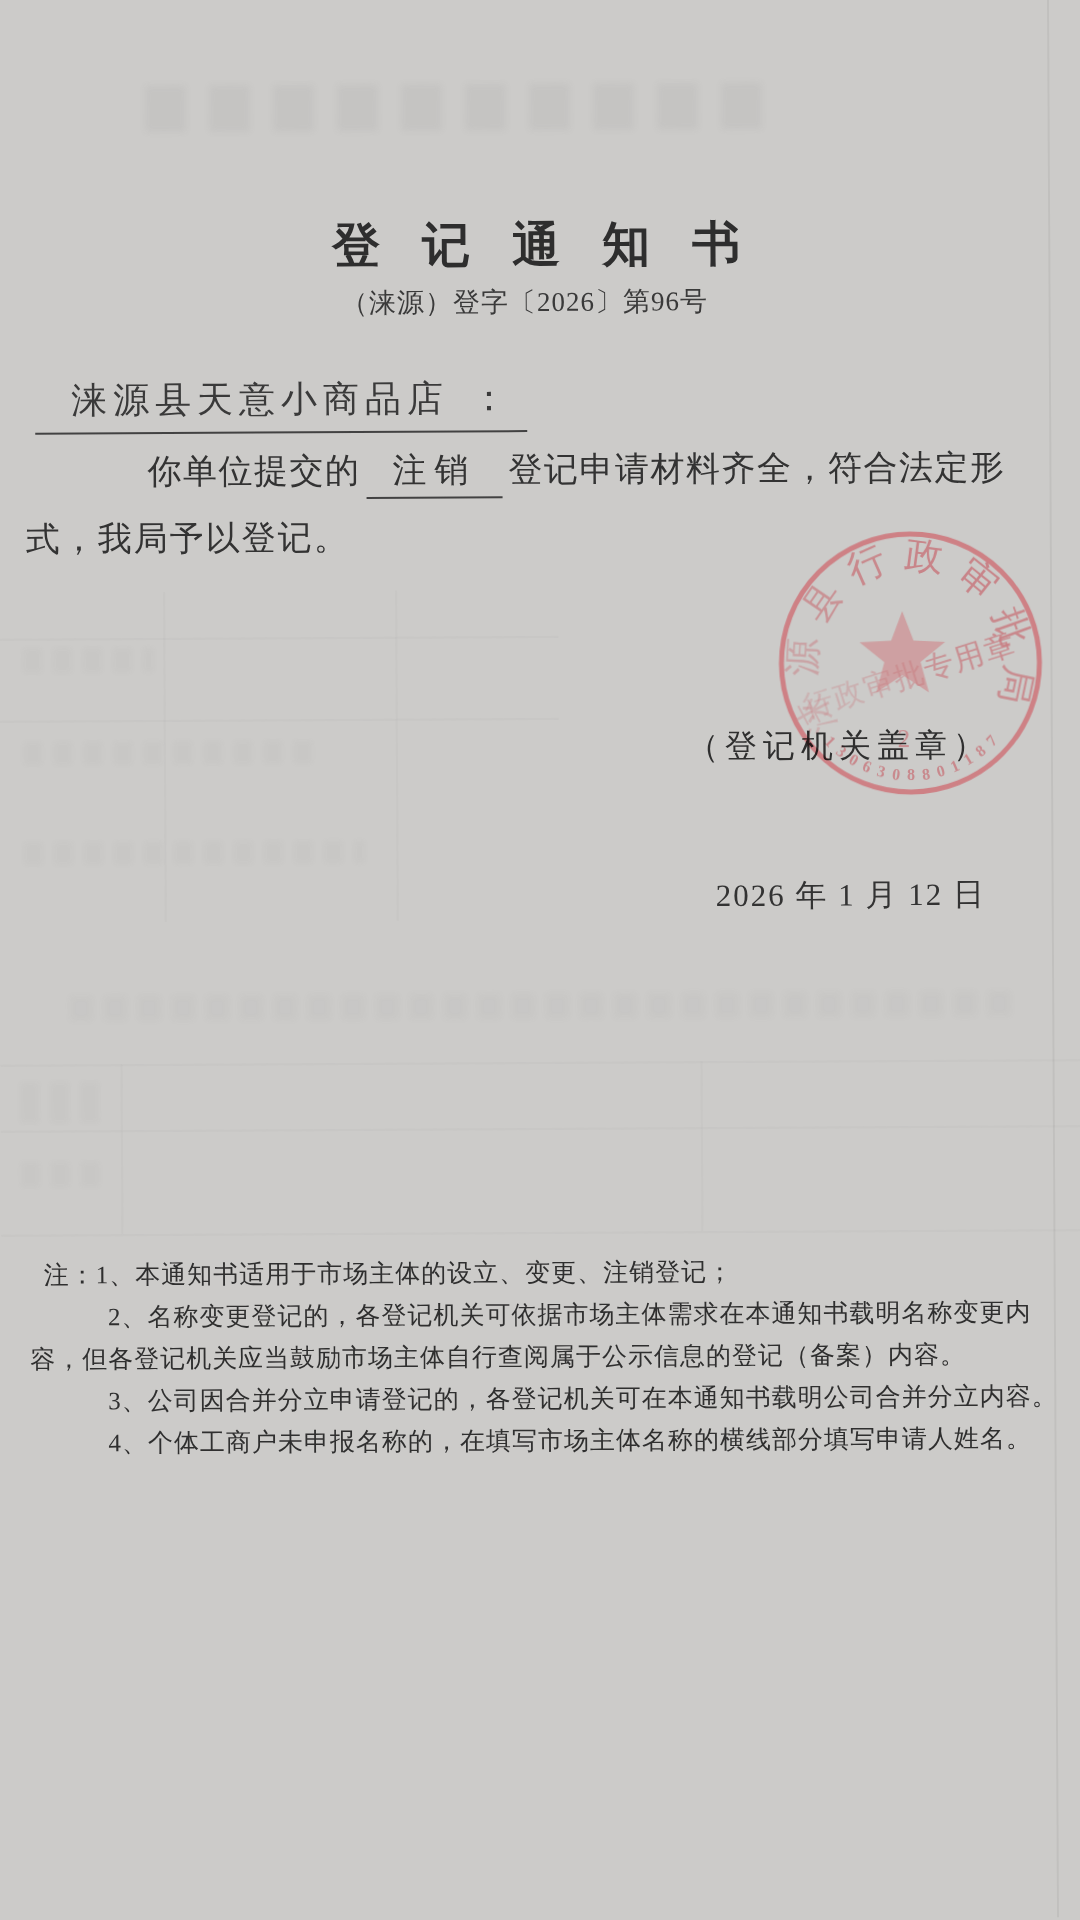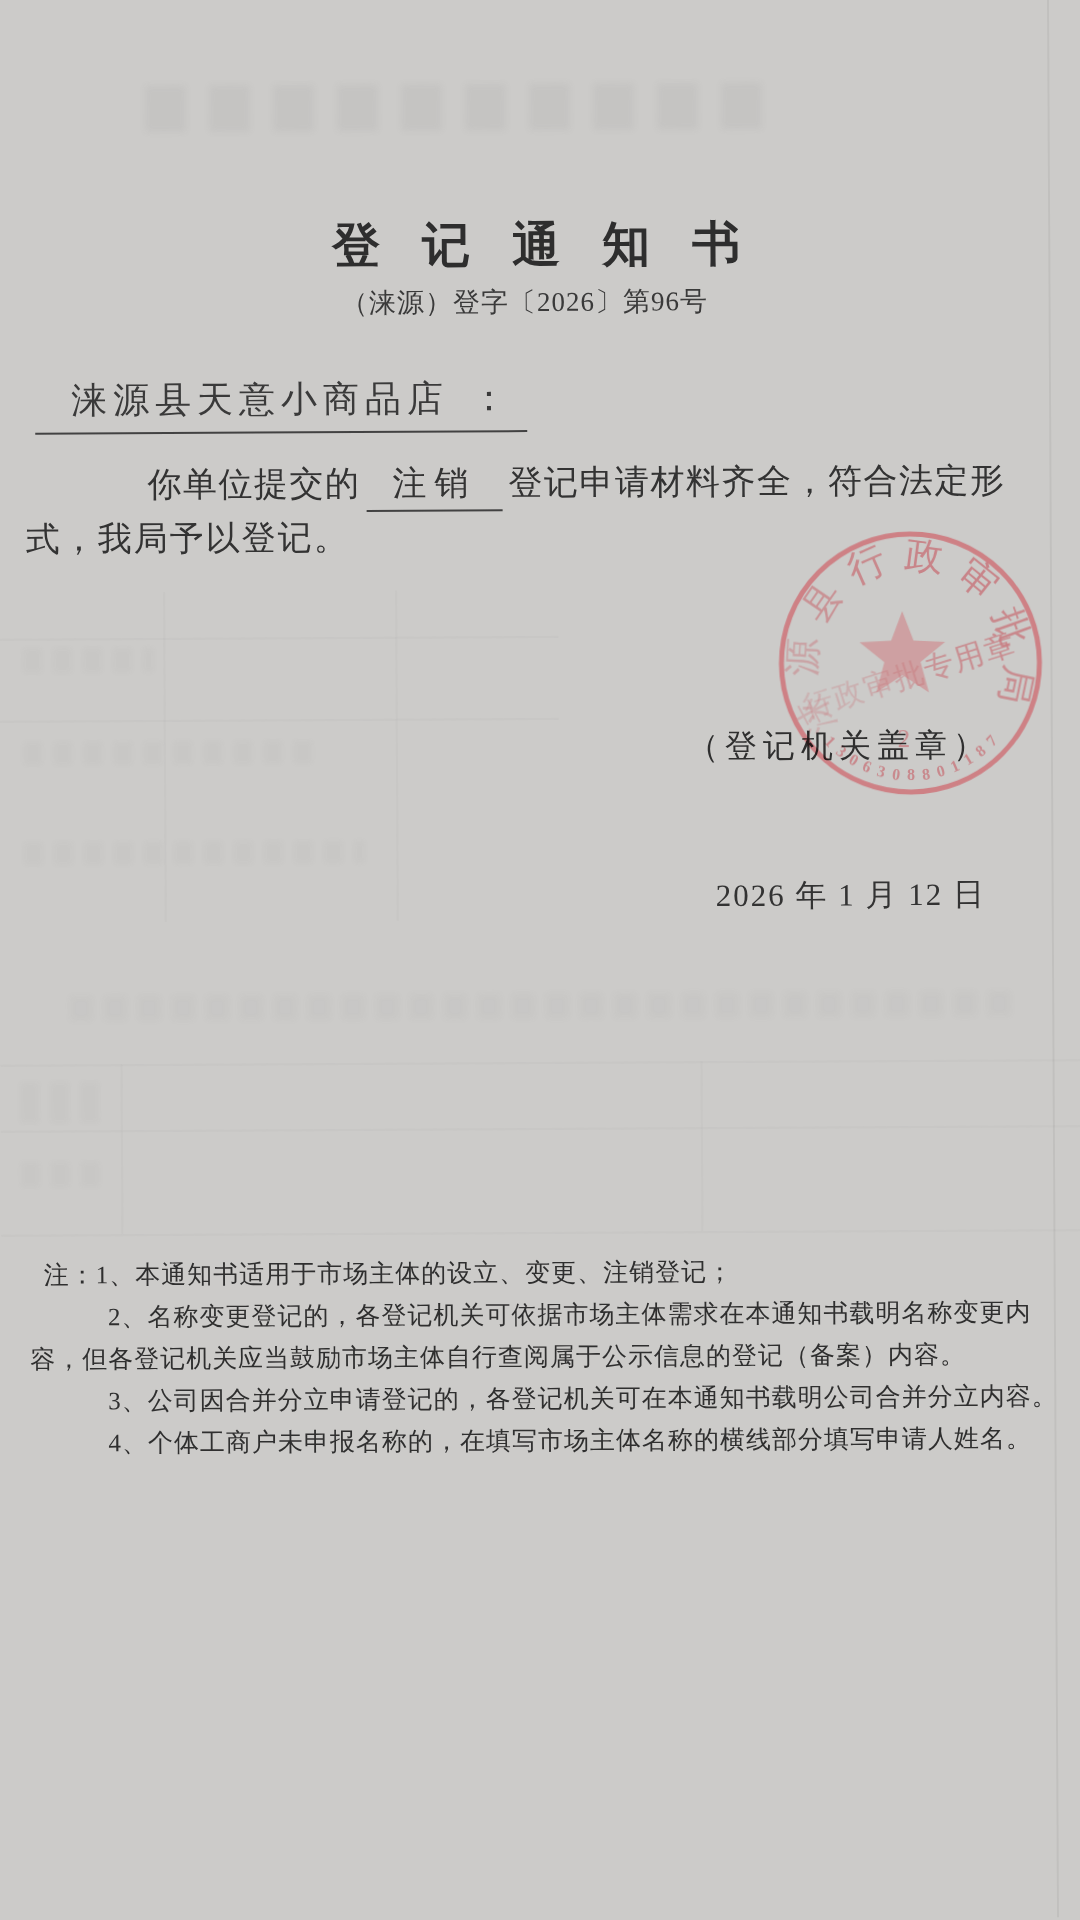--- a/index.html
+++ b/index.html
@@ -30,21 +30,21 @@
   .addressee{top:374px;left:38px;font-size:36px;color:#3a3a3a;}
   .addressee .u{
     display:inline-flex;justify-content:space-between;align-items:baseline;
     width:492px;box-sizing:border-box;
     border-bottom:2.5px solid #424242;
     padding:0 14px 7px 36px;letter-spacing:6px;
   }
   .body-line1{top:444px;left:150px;font-size:34px;letter-spacing:1.5px;color:#333;white-space:nowrap;}
   .body-line1 .fill{
     display:inline-block;border-bottom:2.5px solid #424242;
-    padding:0 26px 3px 26px;letter-spacing:8px;margin:16px 6px;
+    padding:0 26px 3px 26px;letter-spacing:8px;margin:3px 6px;
   }
   .body-line2{top:514px;left:28px;font-size:34px;letter-spacing:2px;color:#333;}
 
   .seal-caption{top:726px;left:688px;font-size:32px;letter-spacing:6px;color:#2f2f2f;white-space:nowrap;}
   .date-line{top:876px;left:716px;font-size:31px;letter-spacing:2px;color:#333;white-space:nowrap;}
 
   .seal{top:515px;left:762px;width:300px;height:300px;mix-blend-mode:multiply;filter:blur(.4px);}
   .seal svg{width:300px;height:300px;font-family:"Liberation Serif","DejaVu Serif",serif;}
 
   .notes{top:1252px;left:28px;width:1030px;font-size:25px;line-height:42px;letter-spacing:1px;color:#2f2f2f;}

